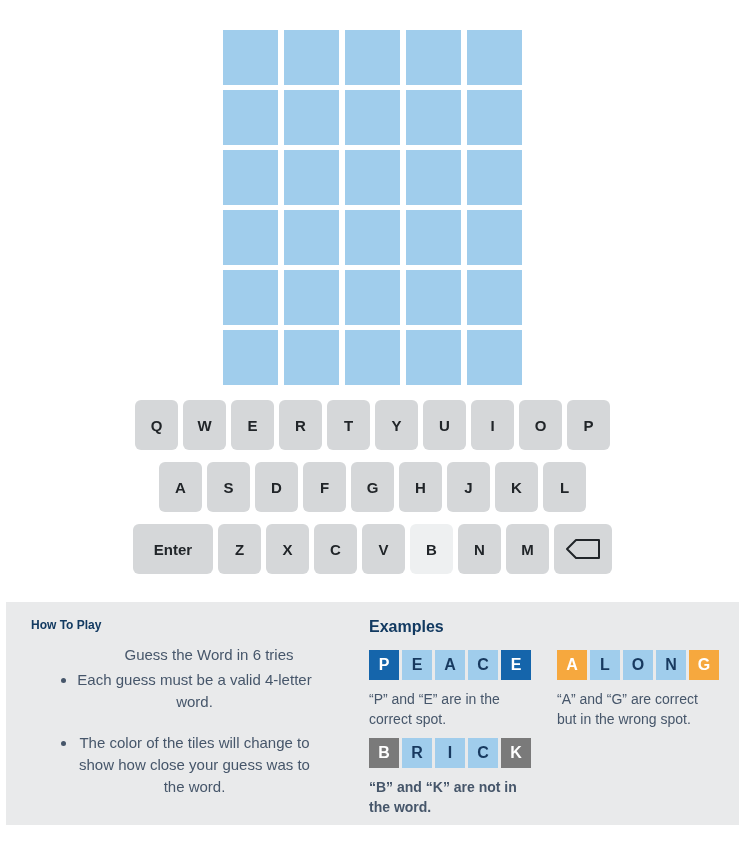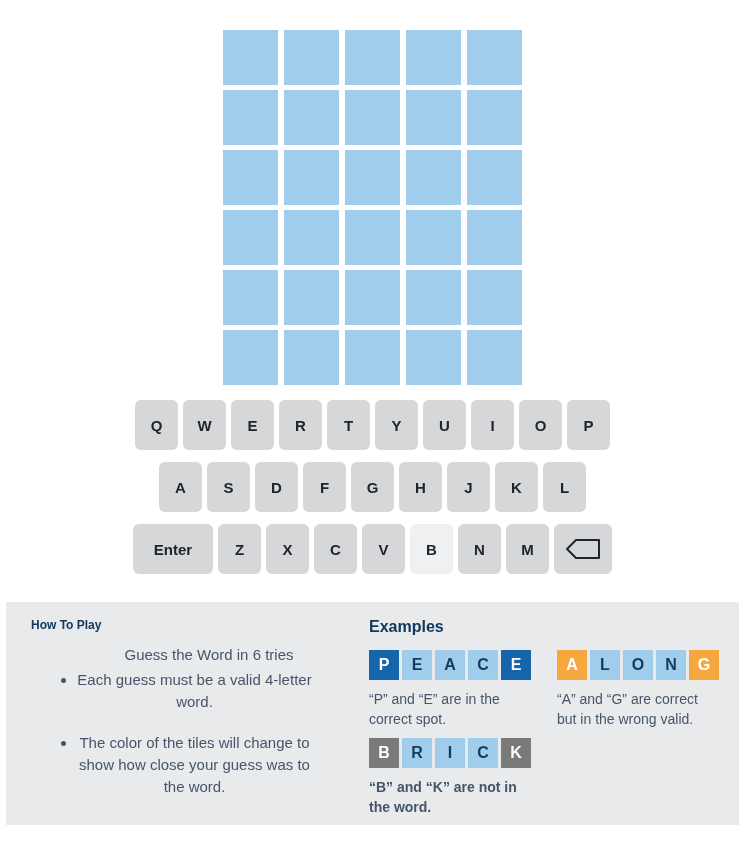--- a/index.html
+++ b/index.html
@@ -204,20 +204,20 @@
         </div>
         <div class="ex-col">
           <div class="example" data-example="1">
               <div class="ex-tiles">
                 <div class="ex-tile present">A</div>
                 <div class="ex-tile empty">L</div>
                 <div class="ex-tile empty">O</div>
                 <div class="ex-tile empty">N</div>
                 <div class="ex-tile present">G</div>
               </div>
-              <p class="ex-caption">“A” and “G” are correct but in the wrong valid.</p>
+              <p class="ex-caption">“A” and “G” are correct but in the wrong spot.</p>
             </div>
         </div>
       </div>
     </div>
 
   </div>
 </div>
 
 </body></html>

